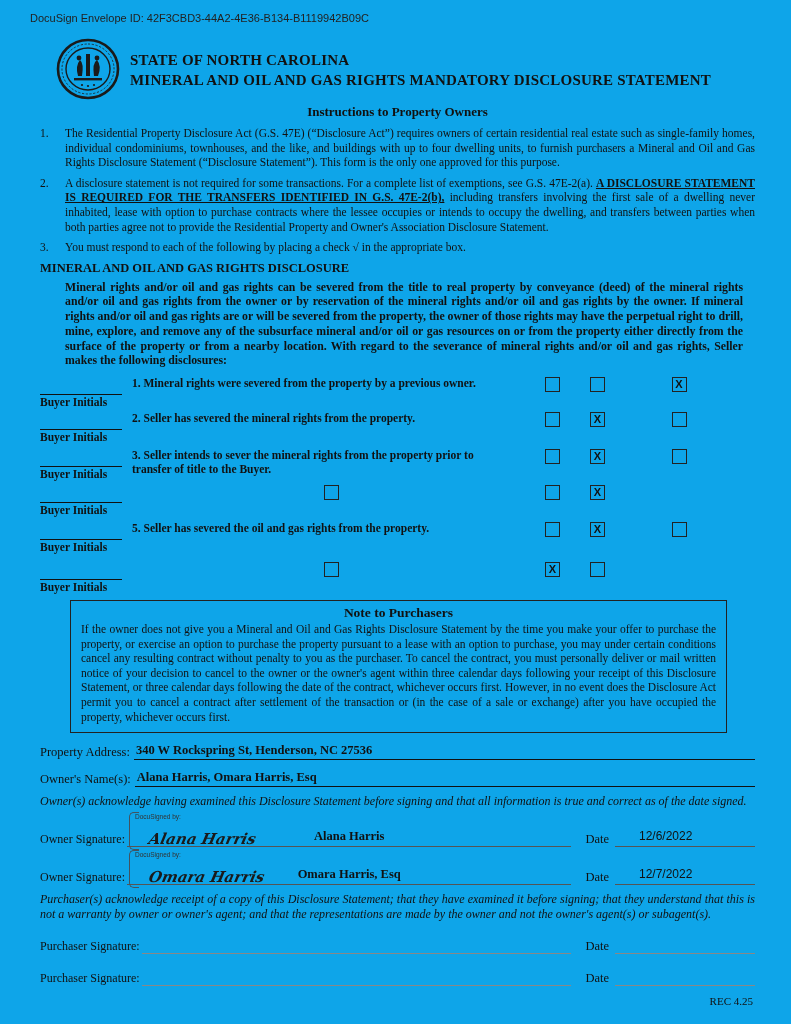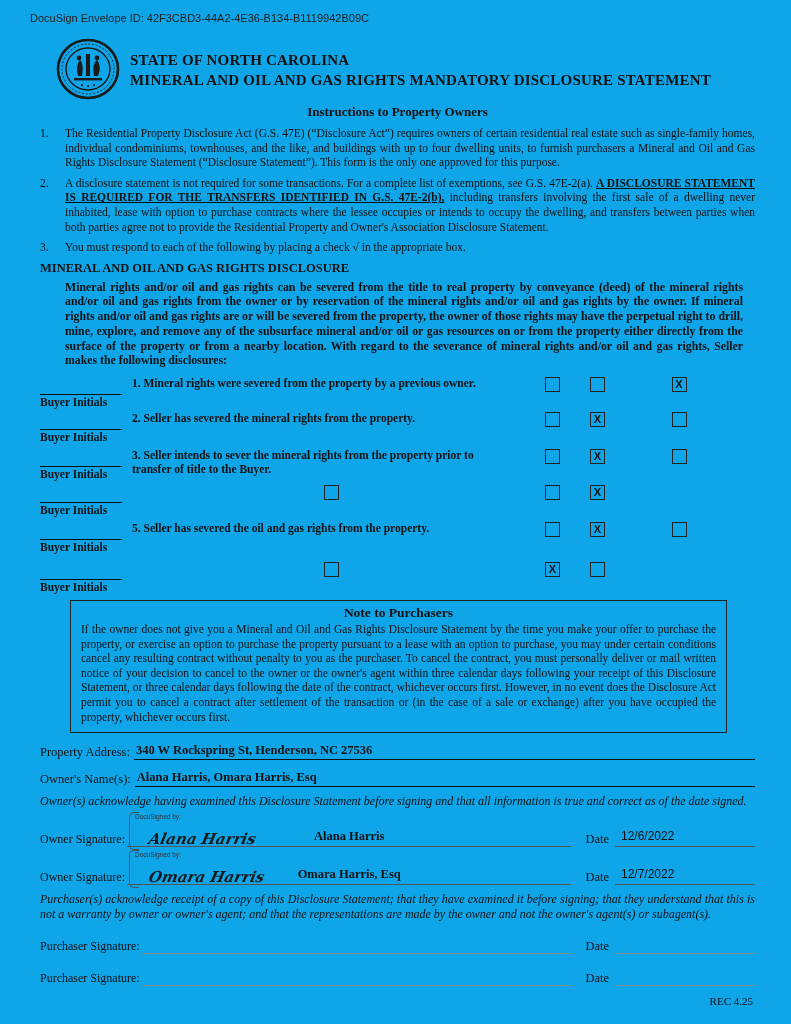--- a/index.html
+++ b/index.html
@@ -79,21 +79,21 @@
     font-family:"Liberation Sans", sans-serif;
     font-size:6.5px;color:#333;white-space:nowrap;
   }
   .ds-bracket{
     position:absolute;left:2px;top:-10px;bottom:-4px;width:9px;
     border-left:1.6px solid #44535f;border-top:1.6px solid #44535f;border-bottom:1.6px solid #44535f;
     border-top-left-radius:5px;border-bottom-left-radius:5px;
   }
   .date-label{white-space:nowrap;font-size:12.5px;padding:0 6px 0 14px;}
   .date-area{flex:0 0 140px;border-bottom:1.4px solid #555;position:relative;height:20px;}
-  .date-val{position:absolute;left:6px;bottom:3px;font-family:"Liberation Sans", sans-serif;font-size:12px;}
+  .date-val{position:absolute;left:24px;bottom:3px;font-family:"Liberation Sans", sans-serif;font-size:12px;}
   .blankline .sig-area,.blankline .date-area{border-bottom:1.3px solid #888;height:18px;}
   
   .recmeta{text-align:right;font-size:11px;line-height:14px;margin-top:8px;padding-right:2px;}
 </style>
 </head>
 <body>
 
 <div class="page">
 
   <div class="ds-id">DocuSign Envelope ID: 42F3CBD3-44A2-4E36-B134-B1119942B09C</div>

